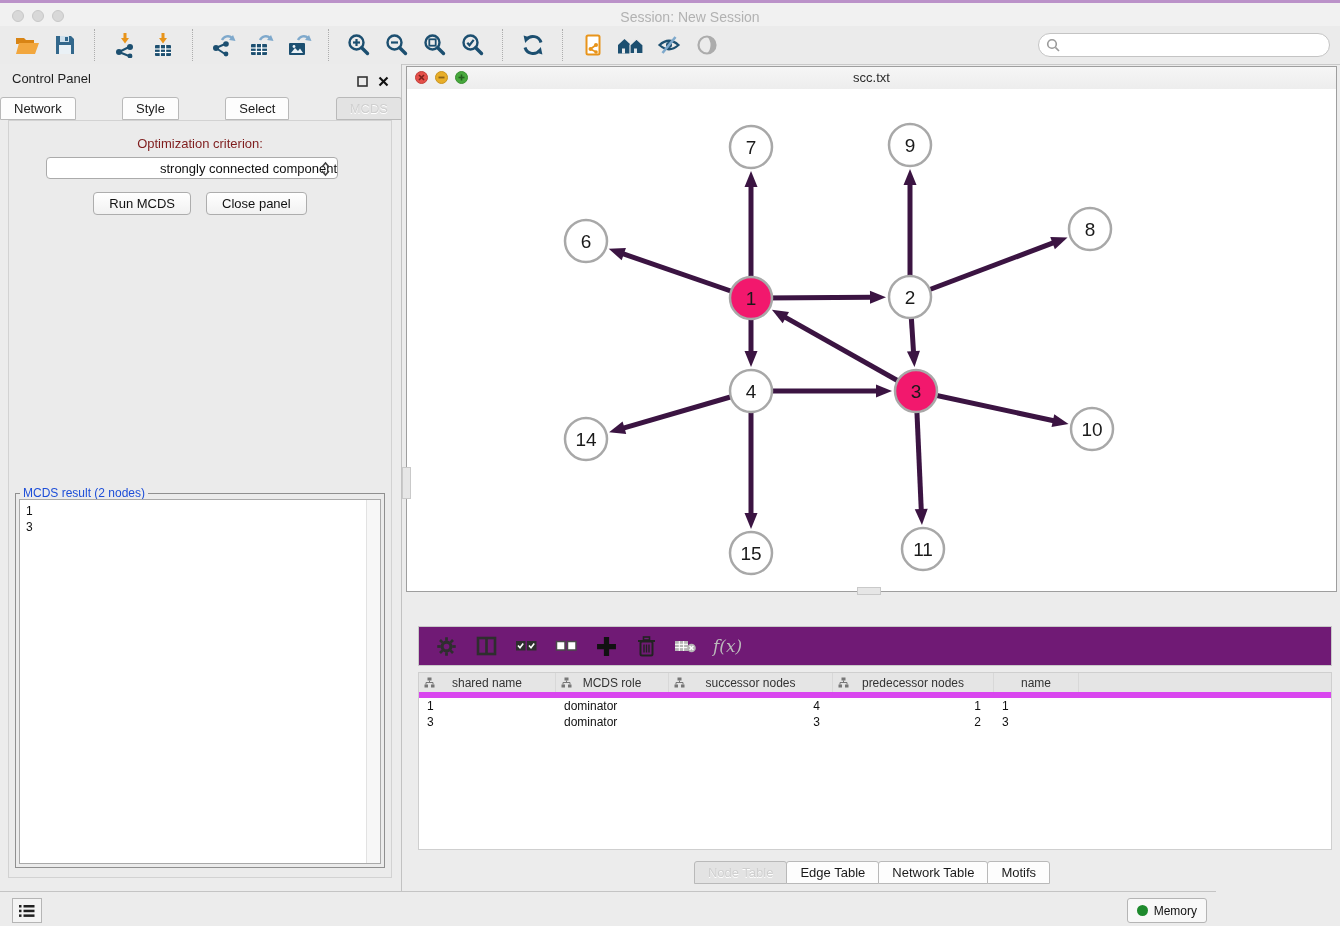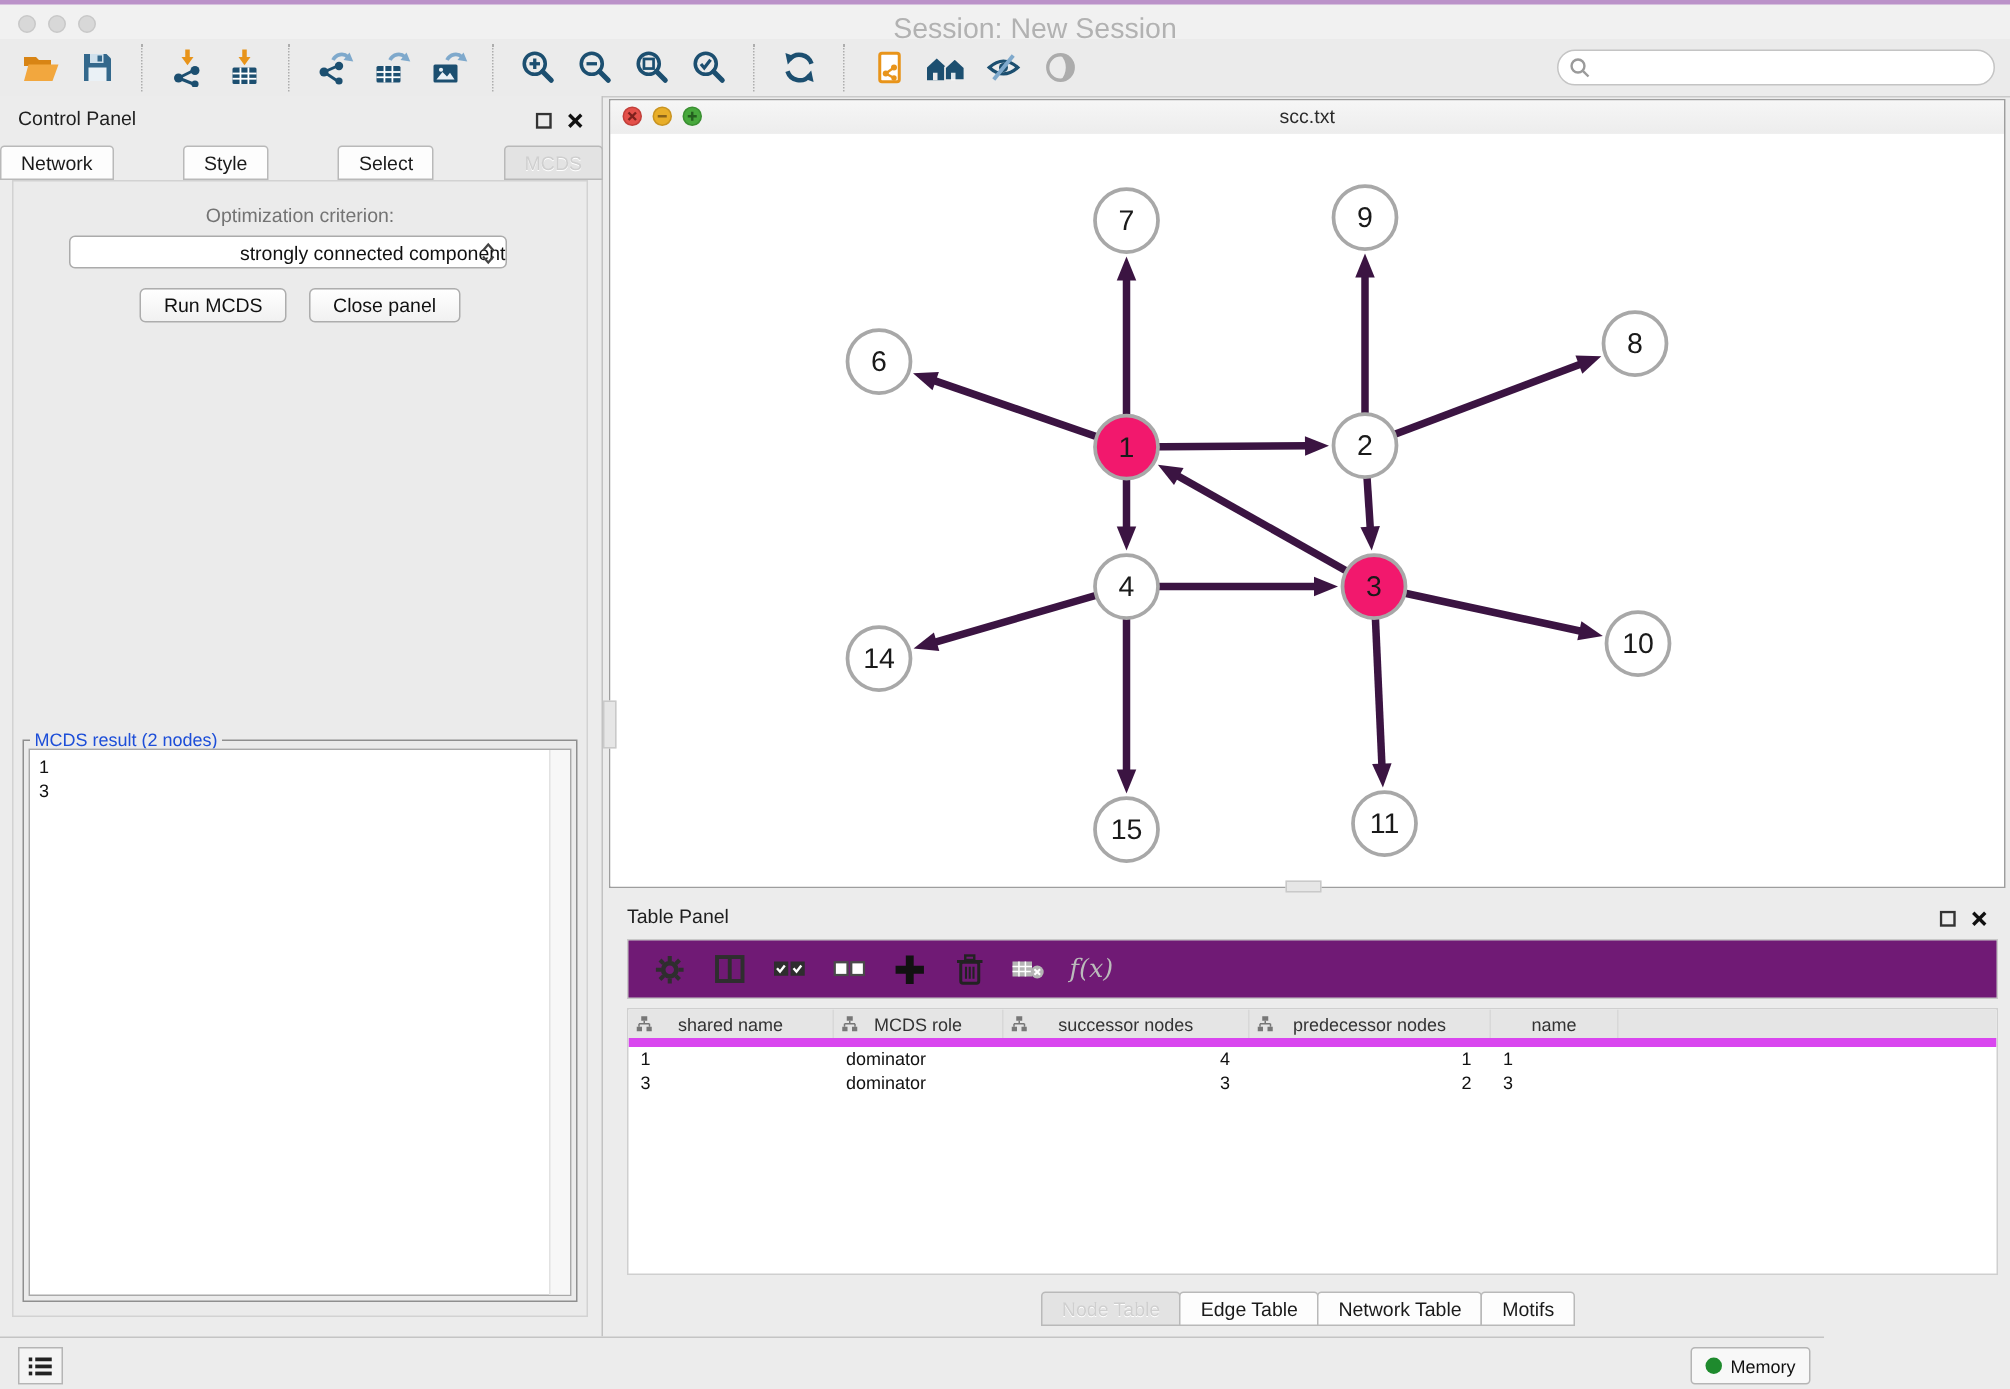--- a/index.html
+++ b/index.html
@@ -3,21 +3,21 @@
 <meta charset="utf-8">
 <style>
   html,body{margin:0;padding:0;}
   body{width:1340px;height:926px;position:relative;overflow:hidden;background:#ECECEC;
        font-family:"Liberation Sans","DejaVu Sans",sans-serif;-webkit-font-smoothing:antialiased;}
   
   .titlebar{position:absolute;left:0;top:0;width:1340px;height:26px;background:#F1F1F1;
             border-top:3px solid #BB92C9;border-bottom:1px solid #D6D6D6;}
   .traffic{position:absolute;top:7px;left:12px;display:flex;gap:8px;}
   .tdot{width:12px;height:12px;border-radius:50%;background:#D8D8D8;border:1px solid #C8C8C8;box-sizing:border-box;}
-  .apptitle{position:absolute;left:0;right:0;top:6px;text-align:center;font-size:19px;color:#B2B2B2;margin-left:40px;}
+  .apptitle{position:absolute;left:0;right:0;top:6px;text-align:center;font-size:14px;color:#B2B2B2;margin-left:40px;}
   
   .toolbar{position:absolute;left:0;top:26px;width:1340px;height:38px;background:#EBEBEB;
            border-bottom:1px solid #C9C9C9;display:flex;align-items:center;}
   .tgroup{display:flex;align-items:center;padding:0 8px;height:34px;}
   .tsep{width:1px;height:32px;border-left:1px dotted #ADADAD;margin:0 2px;}
   .tbtn{width:38px;height:32px;display:flex;align-items:center;justify-content:center;}
   .searchwrap{position:absolute;right:10px;top:7px;width:292px;height:24px;}
   .searchwrap input{width:100%;height:100%;box-sizing:border-box;border:1px solid #C4C4C4;border-radius:12px;
                     padding:0 8px 0 26px;font-size:12px;background:#FFF;outline:none;}
   .searchwrap .mag{position:absolute;left:8px;top:5px;}
@@ -25,21 +25,21 @@
   .cpanel{position:absolute;left:0;top:64px;width:402px;height:827px;background:#ECECEC;border-right:1px solid #C2C2C2;box-sizing:border-box;}
   .panelhead{position:absolute;left:0;top:4px;width:100%;height:22px;}
   .panelhead .ptitle{position:absolute;left:12px;top:3px;font-size:13px;color:#1E1E1E;}
   .headicons{position:absolute;right:12px;top:5px;display:flex;gap:10px;align-items:center;}
   .ctabs{position:absolute;left:0;top:33px;width:100%;display:flex;justify-content:space-between;gap:0;}
   .tab{font-size:13px;padding:3px 13px;background:#FDFDFD;border:1px solid #B9B9B9;border-radius:3px 3px 0 0;
        margin-right:-1px;color:#1A1A1A;}
   .tab.sel{background:#E3E3E3;color:#CFCFCF;text-shadow:0 1px 0 #FFF;}
   .cbox{position:absolute;left:8px;top:56px;width:384px;height:758px;background:#EBEBEB;
         border:1px solid #D2D2D2;box-sizing:border-box;}
-  .optlabel{position:absolute;left:0;right:0;top:15px;text-align:center;font-size:13px;color:#737373;}
+  .optlabel{position:absolute;left:0;right:0;top:15px;text-align:center;font-size:13px;color:#7f1d1d;}
   .selectbox{position:absolute;left:37px;top:36px;width:292px;height:22px;background:#FFF;border:1px solid #ABABAB;
              border-radius:4px;font-size:13px;color:#111;line-height:22px;padding-left:10px;box-sizing:border-box;text-align:right;}
   .selectbox .spin{position:absolute;right:7px;top:3px;}
   .btnrow{position:absolute;left:0;right:0;top:71px;display:flex;justify-content:center;gap:15px;}
   .pbtn{font-size:13px;padding:3px 15px;background:linear-gradient(#FFFFFF,#F1F1F1);border:1px solid #ADADAD;
         border-radius:4px;color:#111;}
   
   .fieldset{position:absolute;left:6px;top:372px;width:370px;height:375px;border:1px solid #8F8F8F;box-sizing:border-box;}
   .fieldset .legend{position:absolute;left:4px;top:-8px;background:#EBEBEB;padding:0 3px;font-size:12px;color:#1d4ed8;}
   .fieldset .inner{position:absolute;left:3px;top:5px;right:3px;bottom:3px;background:#FFF;border:1px solid #A9A9A9;}
@@ -402,34 +402,20 @@
         <text x="344" y="470.5" text-anchor="middle" font-size="19" fill="#1A1A1A">15</text>
         <circle cx="516" cy="460" r="21" fill="#FFFFFF" stroke="#A8A8A8" stroke-width="2.5"></circle>
         <text x="516" y="466.5" text-anchor="middle" font-size="19" fill="#1A1A1A">11</text>
       </svg>
   </div>
   <div class="grip-v"></div>
   <div class="grip-h"></div>
 </div>
 
 <div class="tpanel">
-  <div class="panelhead">
-    <span class="ptitle">Table Panel</span>
-    <span class="headicons">
-      <span><svg width="11" height="11">
-            <rect x="1" y="1" width="9" height="9" fill="none" stroke="#333" stroke-width="1.6"></rect>
-          </svg></span>
-      <span><svg width="11" height="11">
-            <g stroke="#111" stroke-width="2.2">
-              <line x1="1.5" y1="1.5" x2="9.5" y2="9.5"></line>
-              <line x1="9.5" y1="1.5" x2="1.5" y2="9.5"></line>
-            </g>
-          </svg></span>
-    </span>
-  </div>
   <div class="ttoolbar">
     <span class="tico">
       <svg width="21" height="21" viewBox="0 0 20 20">
           <circle cx="10" cy="10" r="4.2" fill="none" stroke="#2E2E2E" stroke-width="3"></circle>
           <g stroke="#2E2E2E" stroke-width="2.6">
             <line x1="15.5" y1="10" x2="18.8" y2="10"></line>
             <line x1="10" y1="15.5" x2="10" y2="18.8"></line>
             <line x1="4.5" y1="10" x2="1.2" y2="10"></line>
             <line x1="10" y1="4.5" x2="10" y2="1.2"></line>
             <line x1="13.9" y1="13.9" x2="16.2" y2="16.2"></line>

